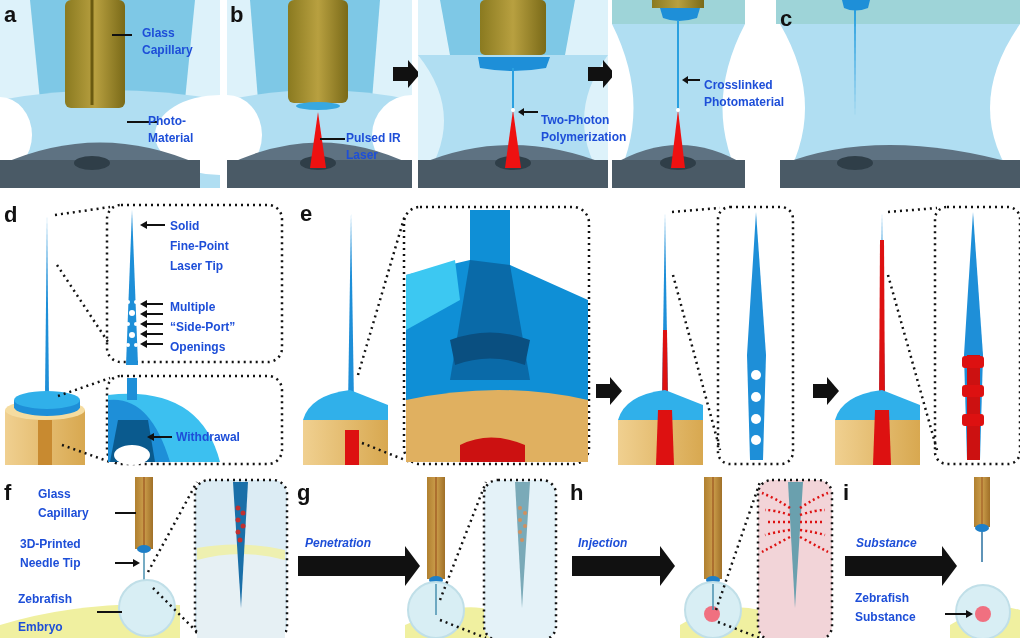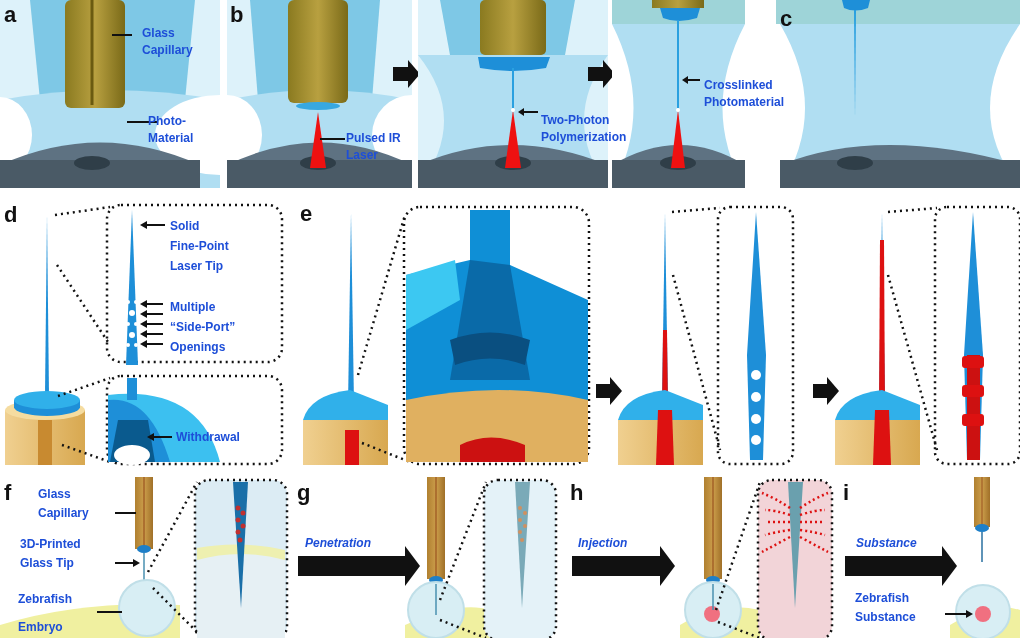--- a/index.html
+++ b/index.html
@@ -344,21 +344,21 @@
 Fine-Point
 Laser Tip</div>
 <div class="lbl" style="left:170px;top:297px;line-height:20px">Multiple
 “Side-Port”
 Openings</div>
 <div class="lbl" style="left:176px;top:429px">Withdrawal</div>
 
 <div class="lbl" style="left:38px;top:485px;line-height:19px">Glass
 Capillary</div>
 <div class="lbl" style="left:20px;top:535px;line-height:19px">3D-Printed
-Glass Tip</div>
+Needle Tip</div>
 <div class="lbl" style="left:18px;top:585px;line-height:28px">Zebrafish
 Embryo</div>
 
 <div class="lbl ital" style="left:305px;top:535px">Penetration</div>
 <div class="lbl ital" style="left:578px;top:535px">Injection</div>
 <div class="lbl ital" style="left:856px;top:535px">Substance</div>
 <div class="lbl" style="left:855px;top:589px;line-height:19px">Zebrafish
 Substance</div>
 
 </body></html>

